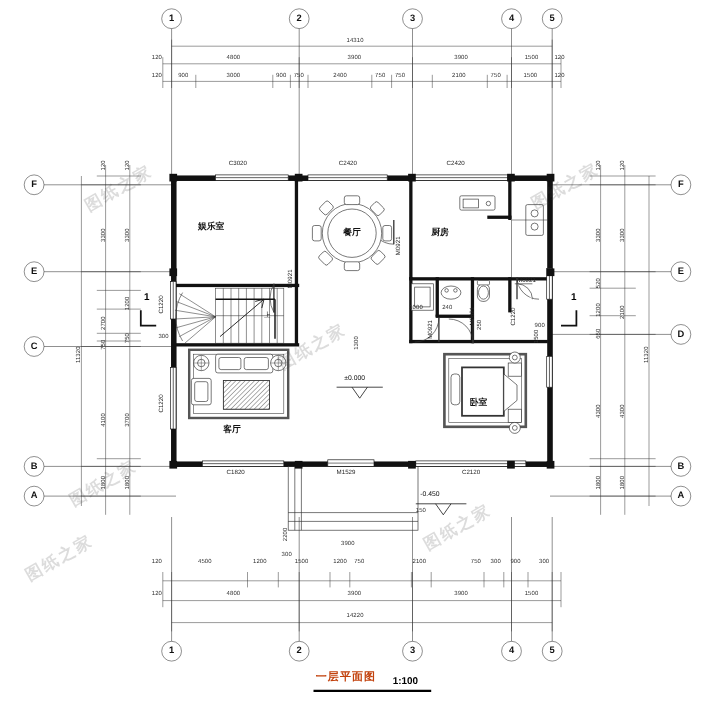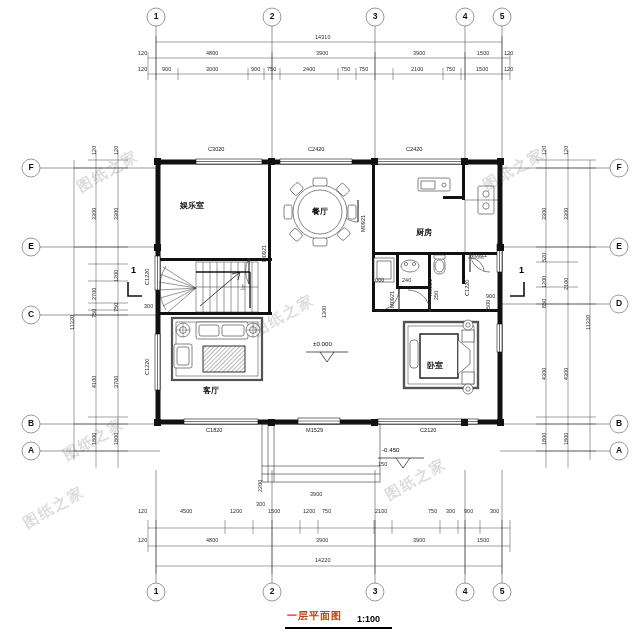--- a/index.html
+++ b/index.html
@@ -539,21 +539,21 @@
   <div class="lbl dim v" style="left:564px;top:155px;transform:rotate(-90deg);">120</div>
   <div class="lbl dim v" style="left:564px;top:220px;transform:rotate(-90deg);">3300</div>
   <div class="lbl dim v" style="left:564px;top:290px;transform:rotate(-90deg);">2100</div>
   <div class="lbl dim v" style="left:564px;top:380px;transform:rotate(-90deg);">4300</div>
   <div class="lbl dim v" style="left:564px;top:445px;transform:rotate(-90deg);">1800</div>
 
   <div class="lbl dim v" style="left:586px;top:330px;transform:rotate(-90deg);">11320</div>
 
   <div class="lbl room" style="left:180px;top:202px;">娱乐室</div>
   <div class="lbl room" style="left:312px;top:208px;">餐厅</div>
-  <div class="lbl room" style="left:416px;top:208px;margin-top:21px;">厨房</div>
+  <div class="lbl room" style="left:392px;top:208px;">厨房</div>
   <div class="lbl room" style="left:203px;top:387px;">客厅</div>
   <div class="lbl room" style="left:427px;top:362px;">卧室</div>
 
   <div class="lbl tag" style="left:208px;top:147px;">C3020</div>
   <div class="lbl tag" style="left:308px;top:147px;">C2420</div>
   <div class="lbl tag" style="left:406px;top:147px;">C2420</div>
   <div class="lbl tag" style="left:206px;top:428px;">C1820</div>
   <div class="lbl tag" style="left:420px;top:428px;">C2120</div>
   <div class="lbl tag" style="left:306px;top:428px;">M1529</div>
 

